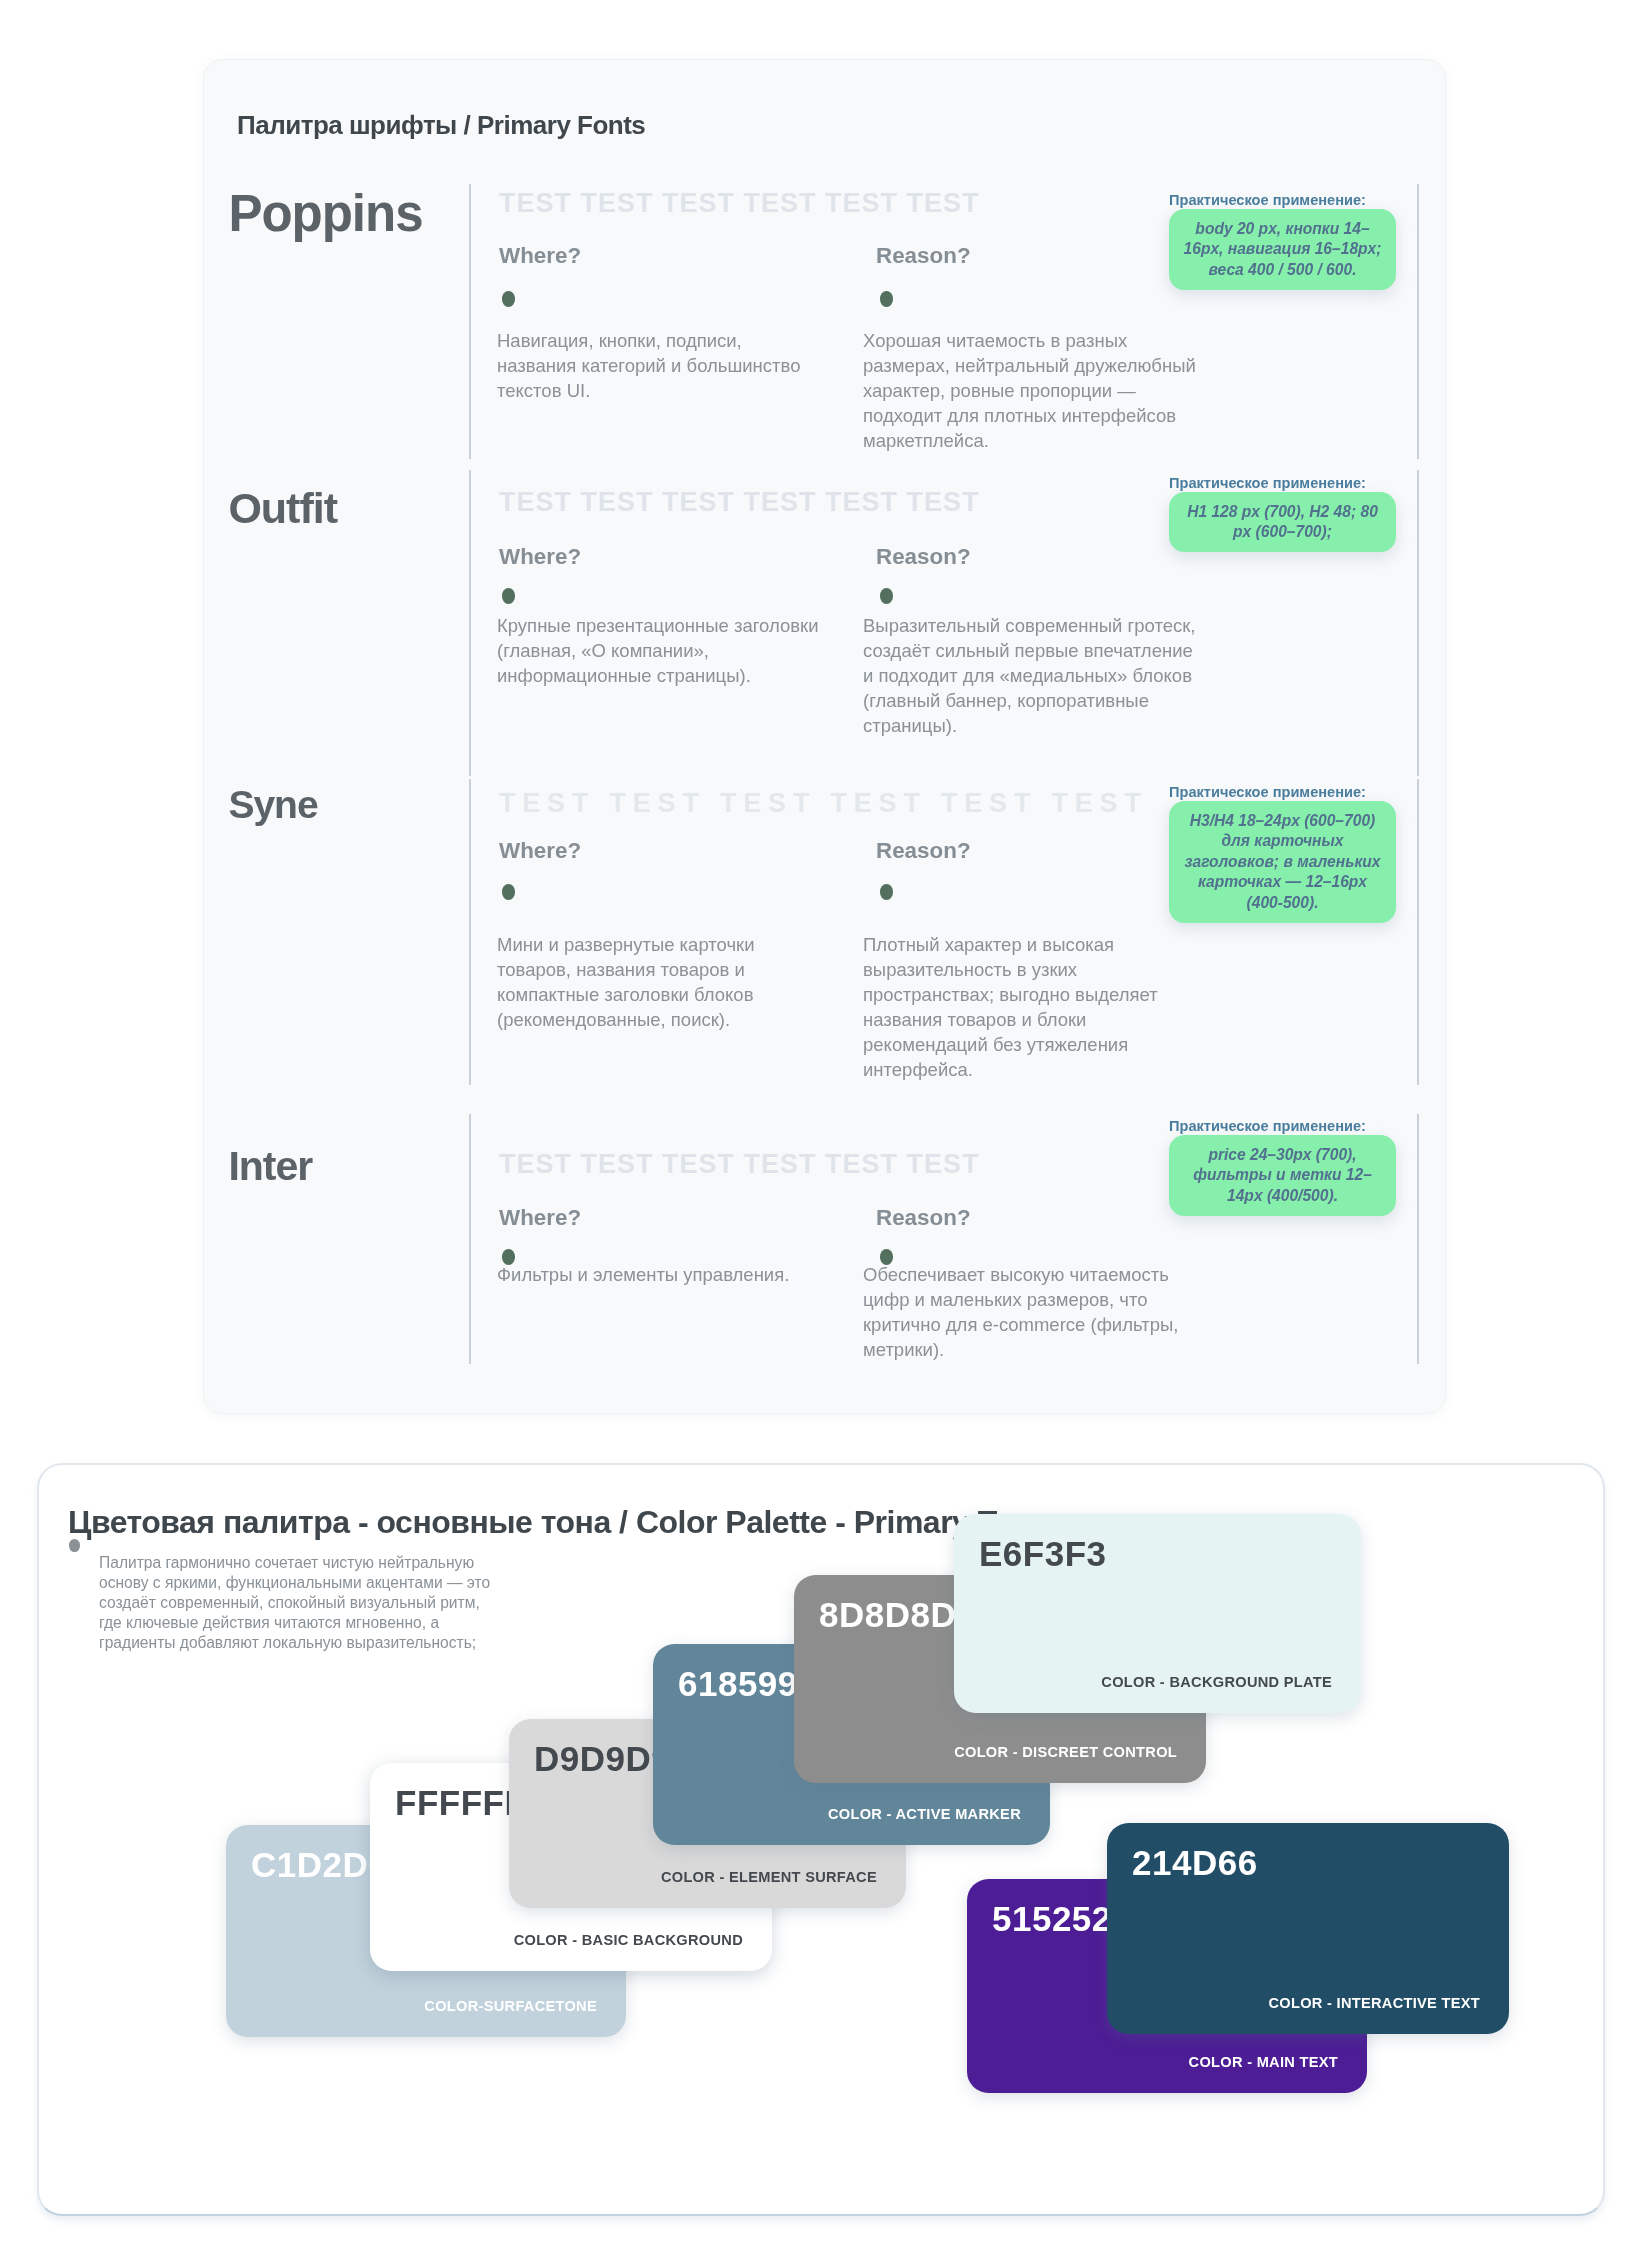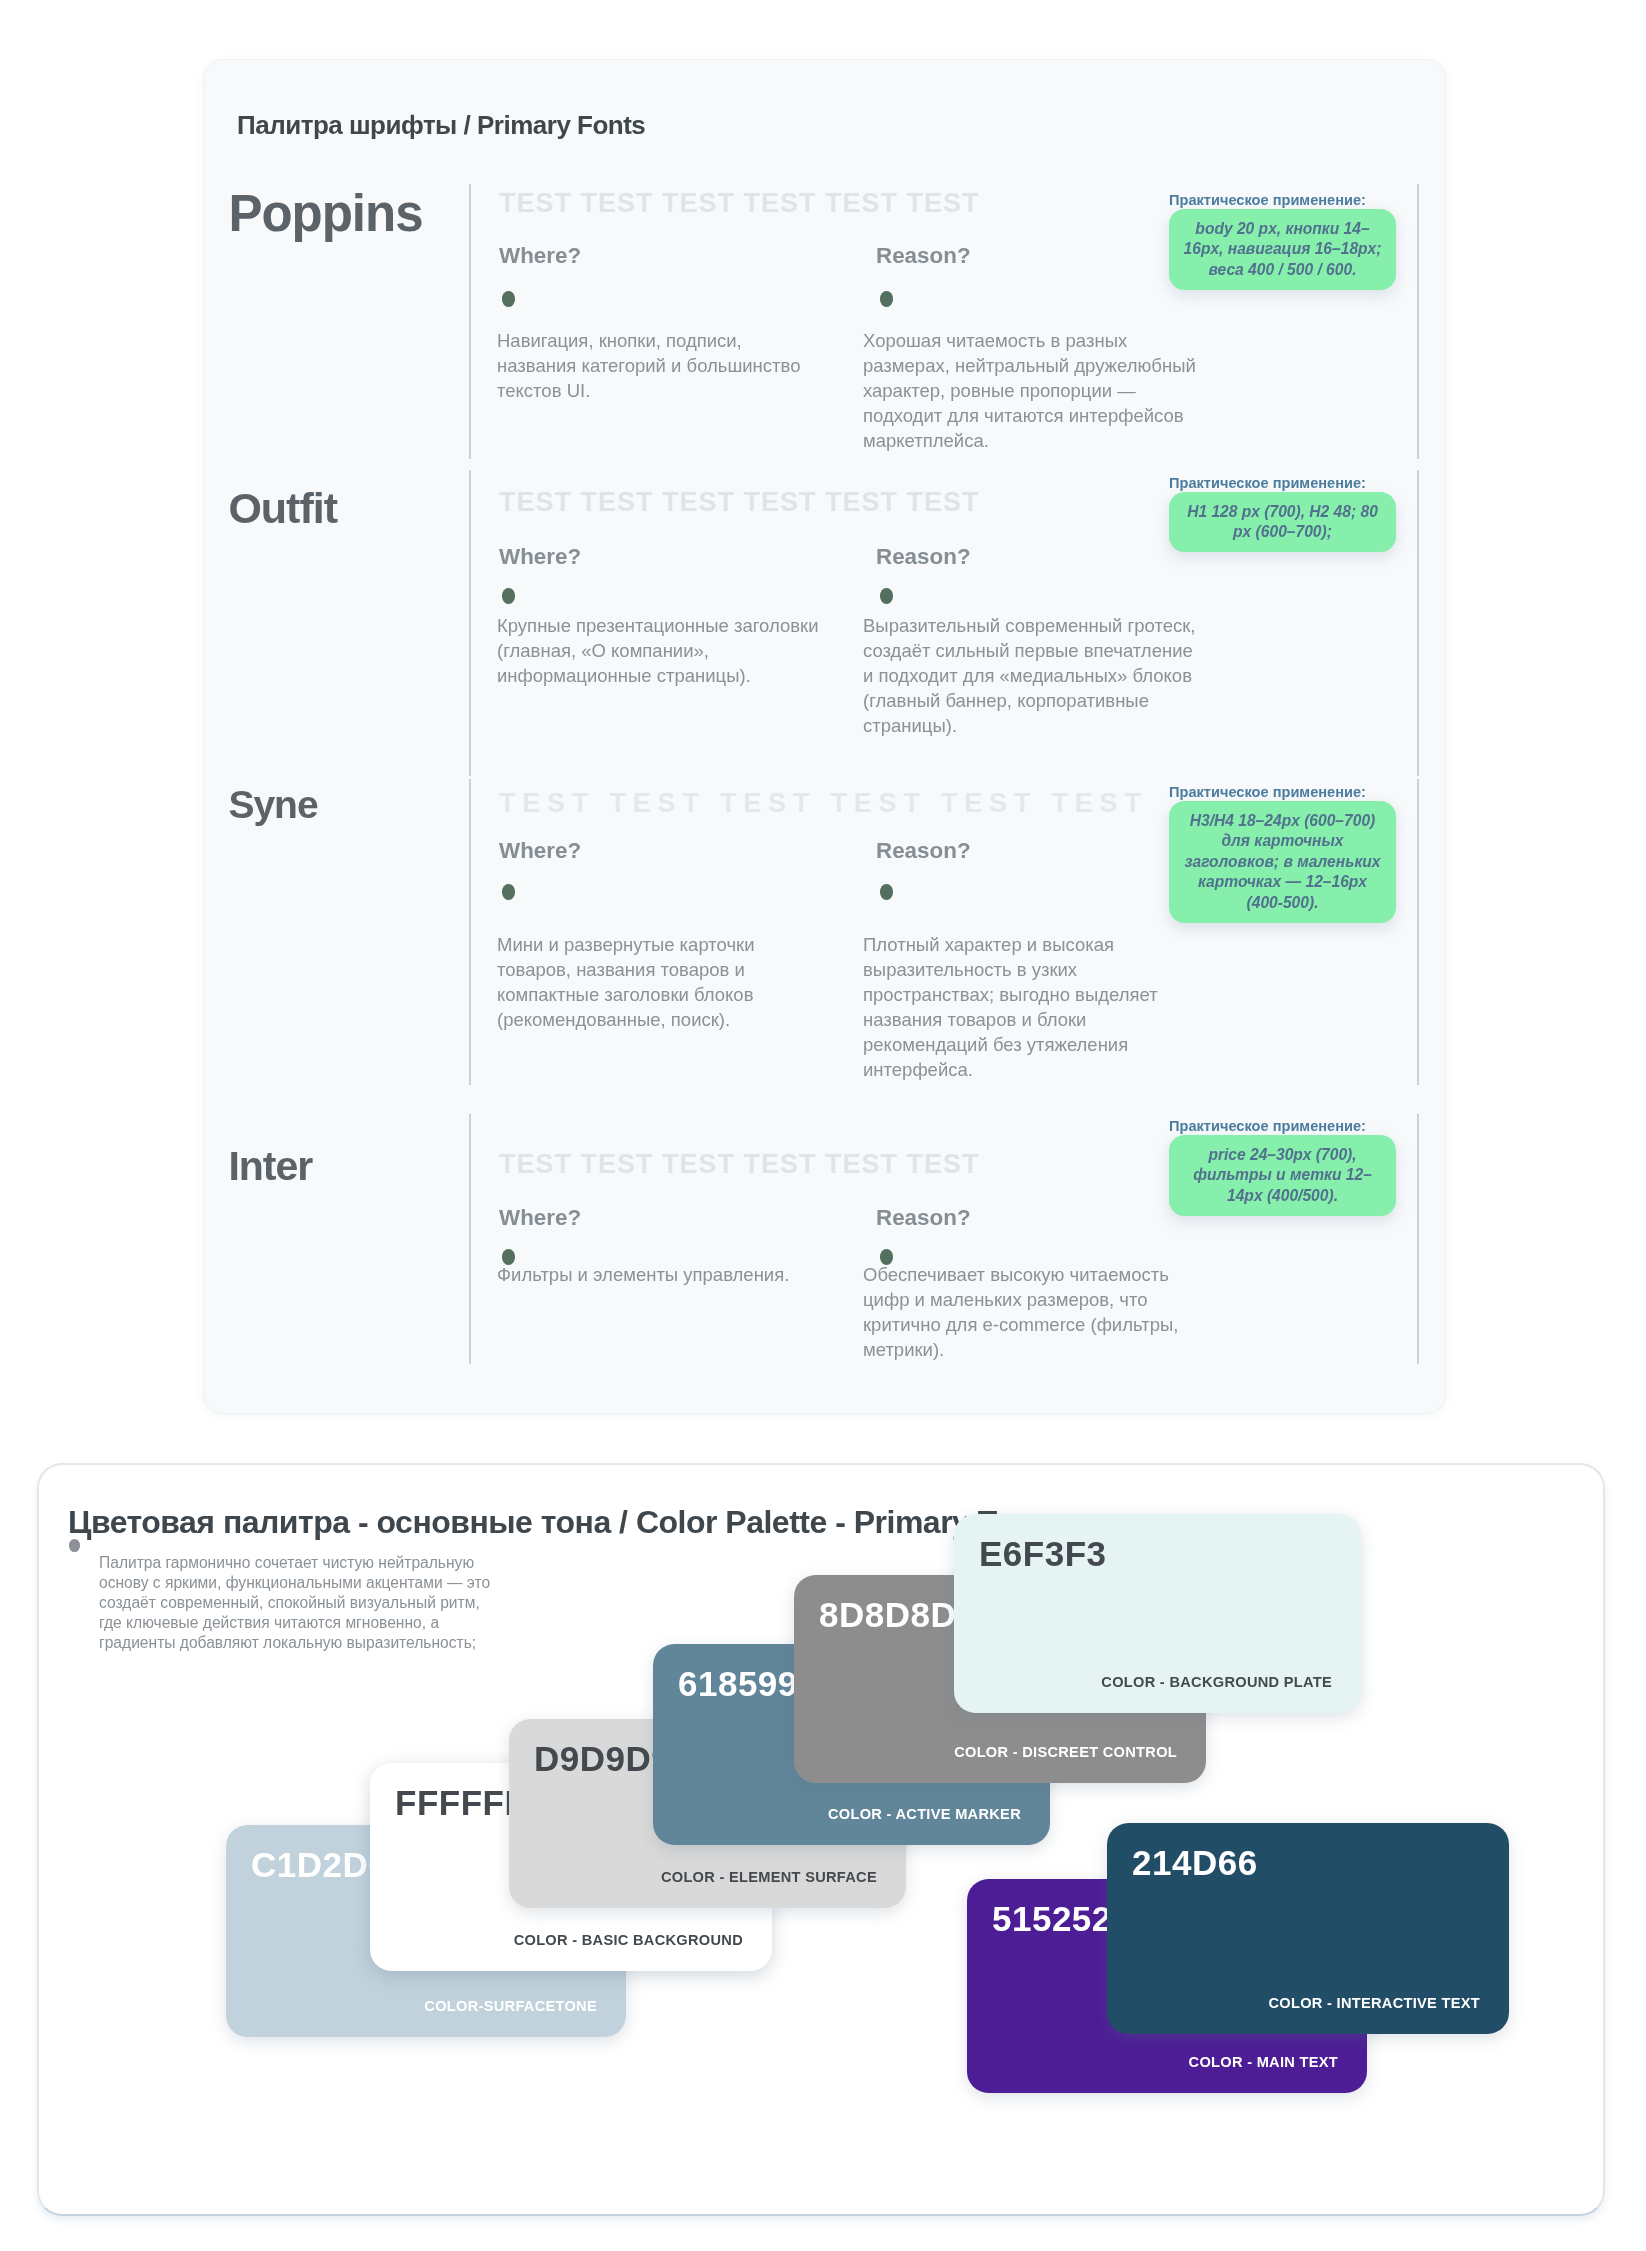--- a/index.html
+++ b/index.html
@@ -85,21 +85,21 @@
     <div class="font-row" id="row-poppins">
       <div class="font-name">Poppins</div>
       <div class="vline vline-l"></div>
       <div class="vline vline-r"></div>
       <div class="sample">TEST TEST TEST TEST TEST TEST</div>
       <div class="col-h where-h">Where?</div>
       <div class="col-h reason-h">Reason?</div>
       <div class="dot dot-w"></div>
       <div class="dot dot-r"></div>
       <div class="body-t where-b">Навигация, кнопки, подписи, названия категорий и большинство текстов UI.</div>
-      <div class="body-t reason-b">Хорошая читаемость в разных размерах, нейтральный дружелюбный характер, ровные пропорции — подходит для читаются интерфейсов маркетплейса.</div>
+      <div class="body-t reason-b">Хорошая читаемость в разных размерах, нейтральный дружелюбный характер, ровные пропорции — подходит для плотных интерфейсов маркетплейса.</div>
       <div class="badge">
         <div class="badge-label">Практическое применение:</div>
         <div class="badge-box">body 20 px, кнопки 14–16px, навигация 16–18px; веса 400 / 500 / 600.</div>
       </div>
     </div>
 
     <div class="font-row" id="row-outfit">
       <div class="font-name">Outfit</div>
       <div class="vline vline-l"></div>
       <div class="vline vline-r"></div>

